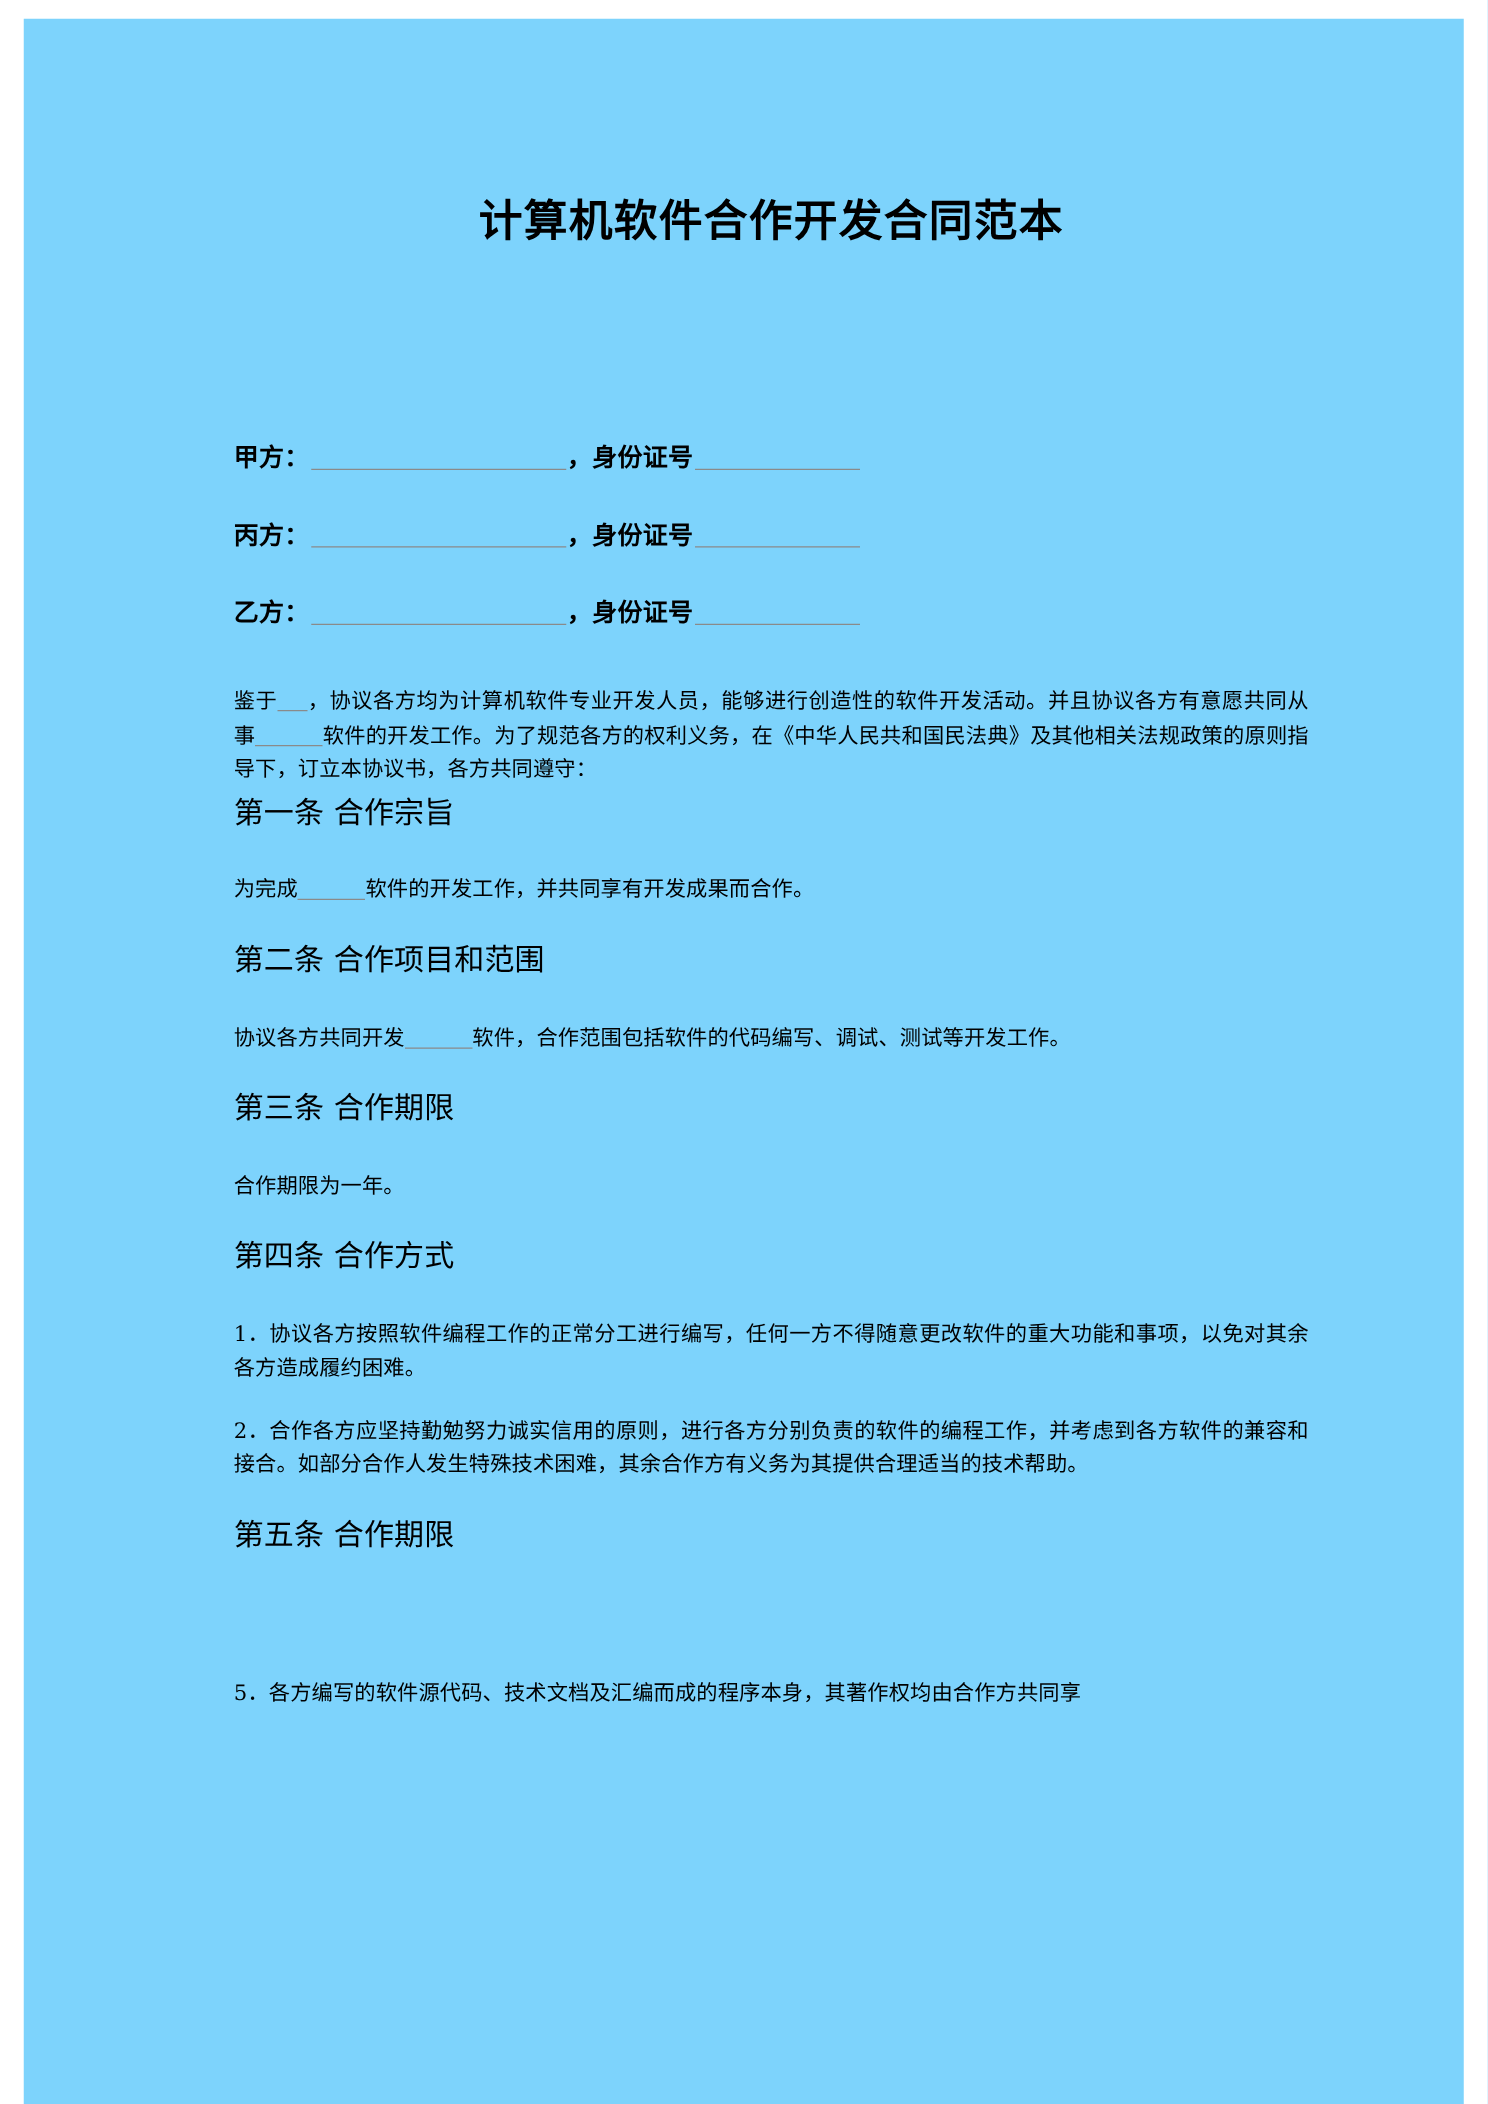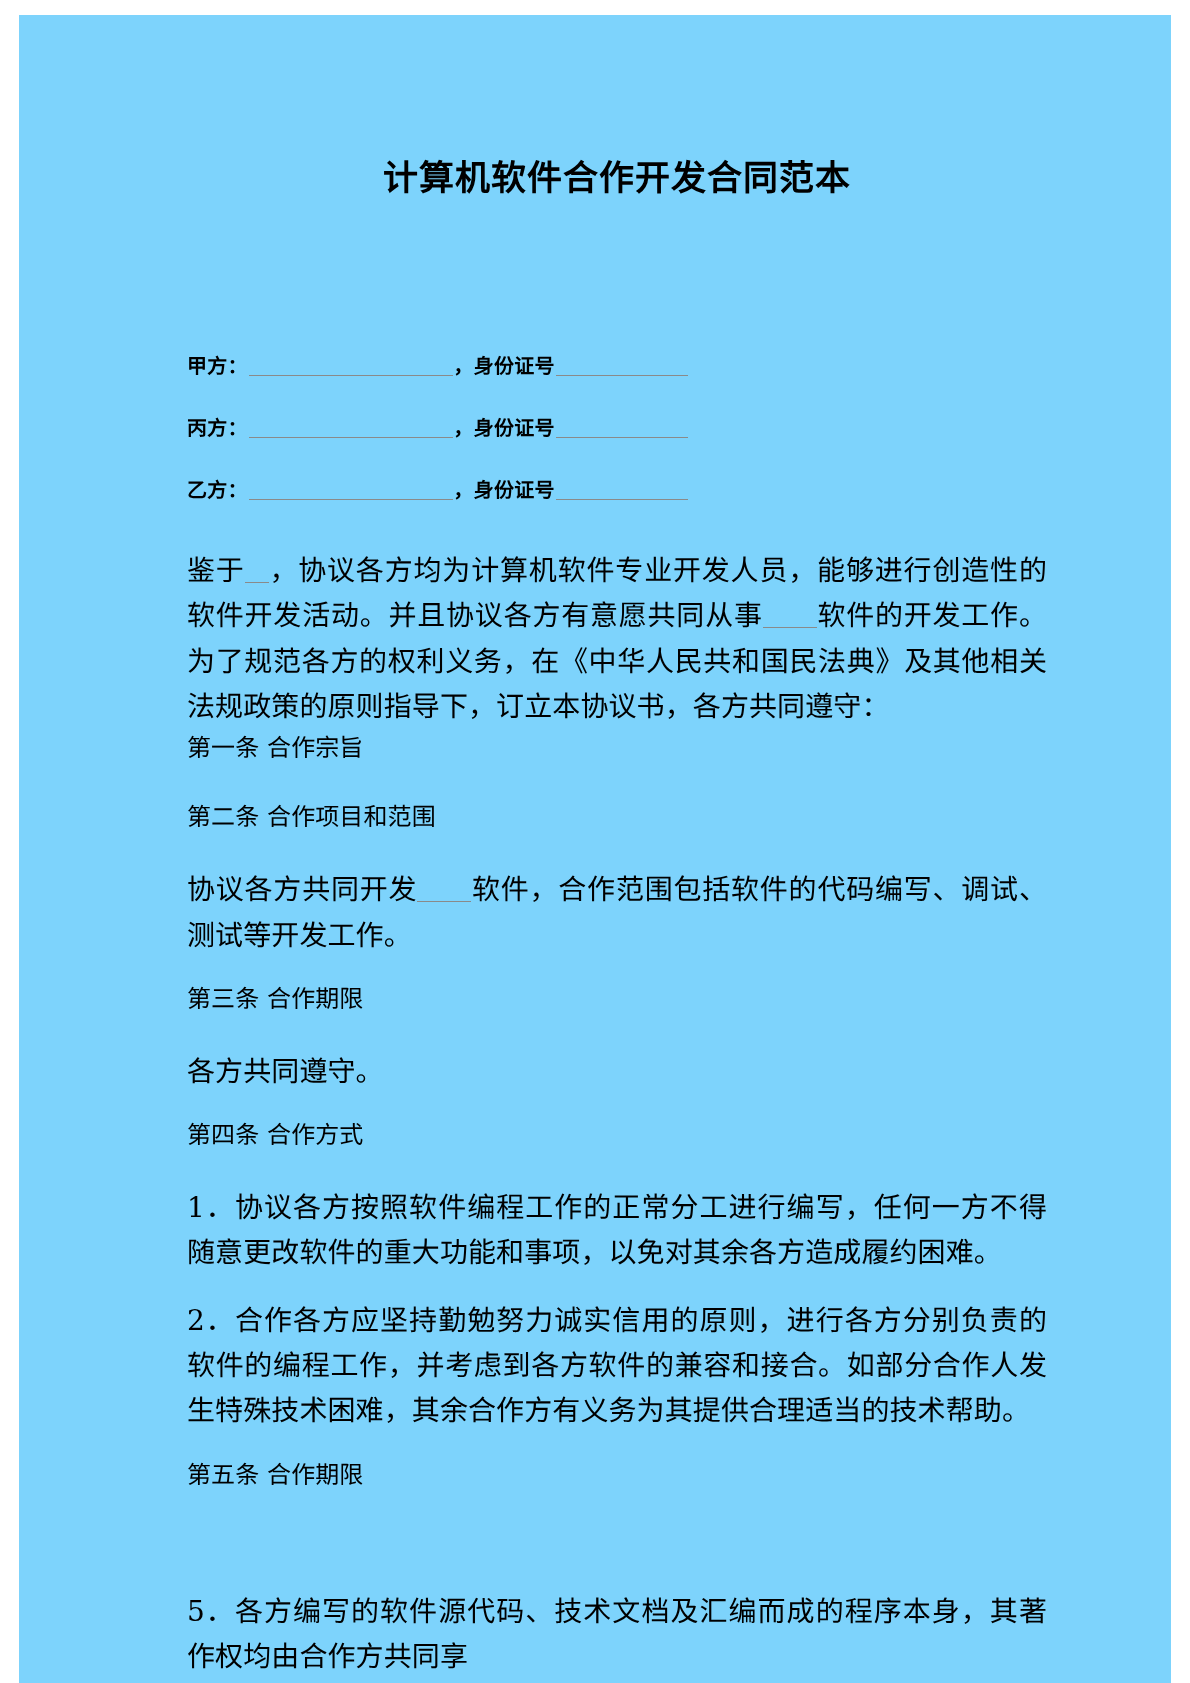--- a/index.html
+++ b/index.html
@@ -64,21 +64,21 @@
     display: inline-block;
     width: 132px;
     border-bottom: 1px solid #8a8a8a;
     vertical-align: -3px;
     margin: 0 1px;
   }
   .body-gap {
     height: 11px;
   }
   p.para {
-    font-size: 28px;
+    font-size: 17px;
     line-height: 1.62;
     margin: 0 0 22px 0;
     text-align: justify;
     text-justify: inter-ideograph;
     letter-spacing: 0.1px;
   }
   p.para.tight {
     margin-bottom: 0;
   }
   p.heading {
@@ -132,28 +132,29 @@
 
 
     </div>
 
     <div class="body-gap"></div>
 
     <p class="para tight"><span>鉴于</span><span class="blank-xs"></span><span>，协议各方均为计算机软件专业开发人员，能够进行创造性的软件开发活动。并且协议各方有意愿共同从事</span><span class="blank-sm"></span><span>软件的开发工作。为了规范各方的权利义务，在《中华人民共和国民法典》及其他相关法规政策的原则指导下，订立本协议书，各方共同遵守：</span></p>
 
     <p class="heading nospace-top">第一条  合作宗旨</p>
 
+    <p class="para"><span>为完成</span><span class="blank-sm"></span><span>软件的开发工作，并共同享有开发成果而合作。</span></p>
 
     <p class="heading">第二条  合作项目和范围</p>
 
     <p class="para"><span>协议各方共同开发</span><span class="blank-sm"></span><span>软件，合作范围包括软件的代码编写、调试、测试等开发工作。</span></p>
 
     <p class="heading">第三条  合作期限</p>
 
-    <p class="para">各方共同遵守。</p>
+    <p class="para">合作期限为一年。</p>
 
     <p class="heading">第四条  合作方式</p>
 
     <p class="para">1．协议各方按照软件编程工作的正常分工进行编写，任何一方不得随意更改软件的重大功能和事项，以免对其余各方造成履约困难。</p>
 
     <p class="para">2．合作各方应坚持勤勉努力诚实信用的原则，进行各方分别负责的软件的编程工作，并考虑到各方软件的兼容和接合。如部分合作人发生特殊技术困难，其余合作方有义务为其提供合理适当的技术帮助。</p>
 
     <p class="heading">第五条  合作期限</p>
 
     <div class="big-gap"></div>

